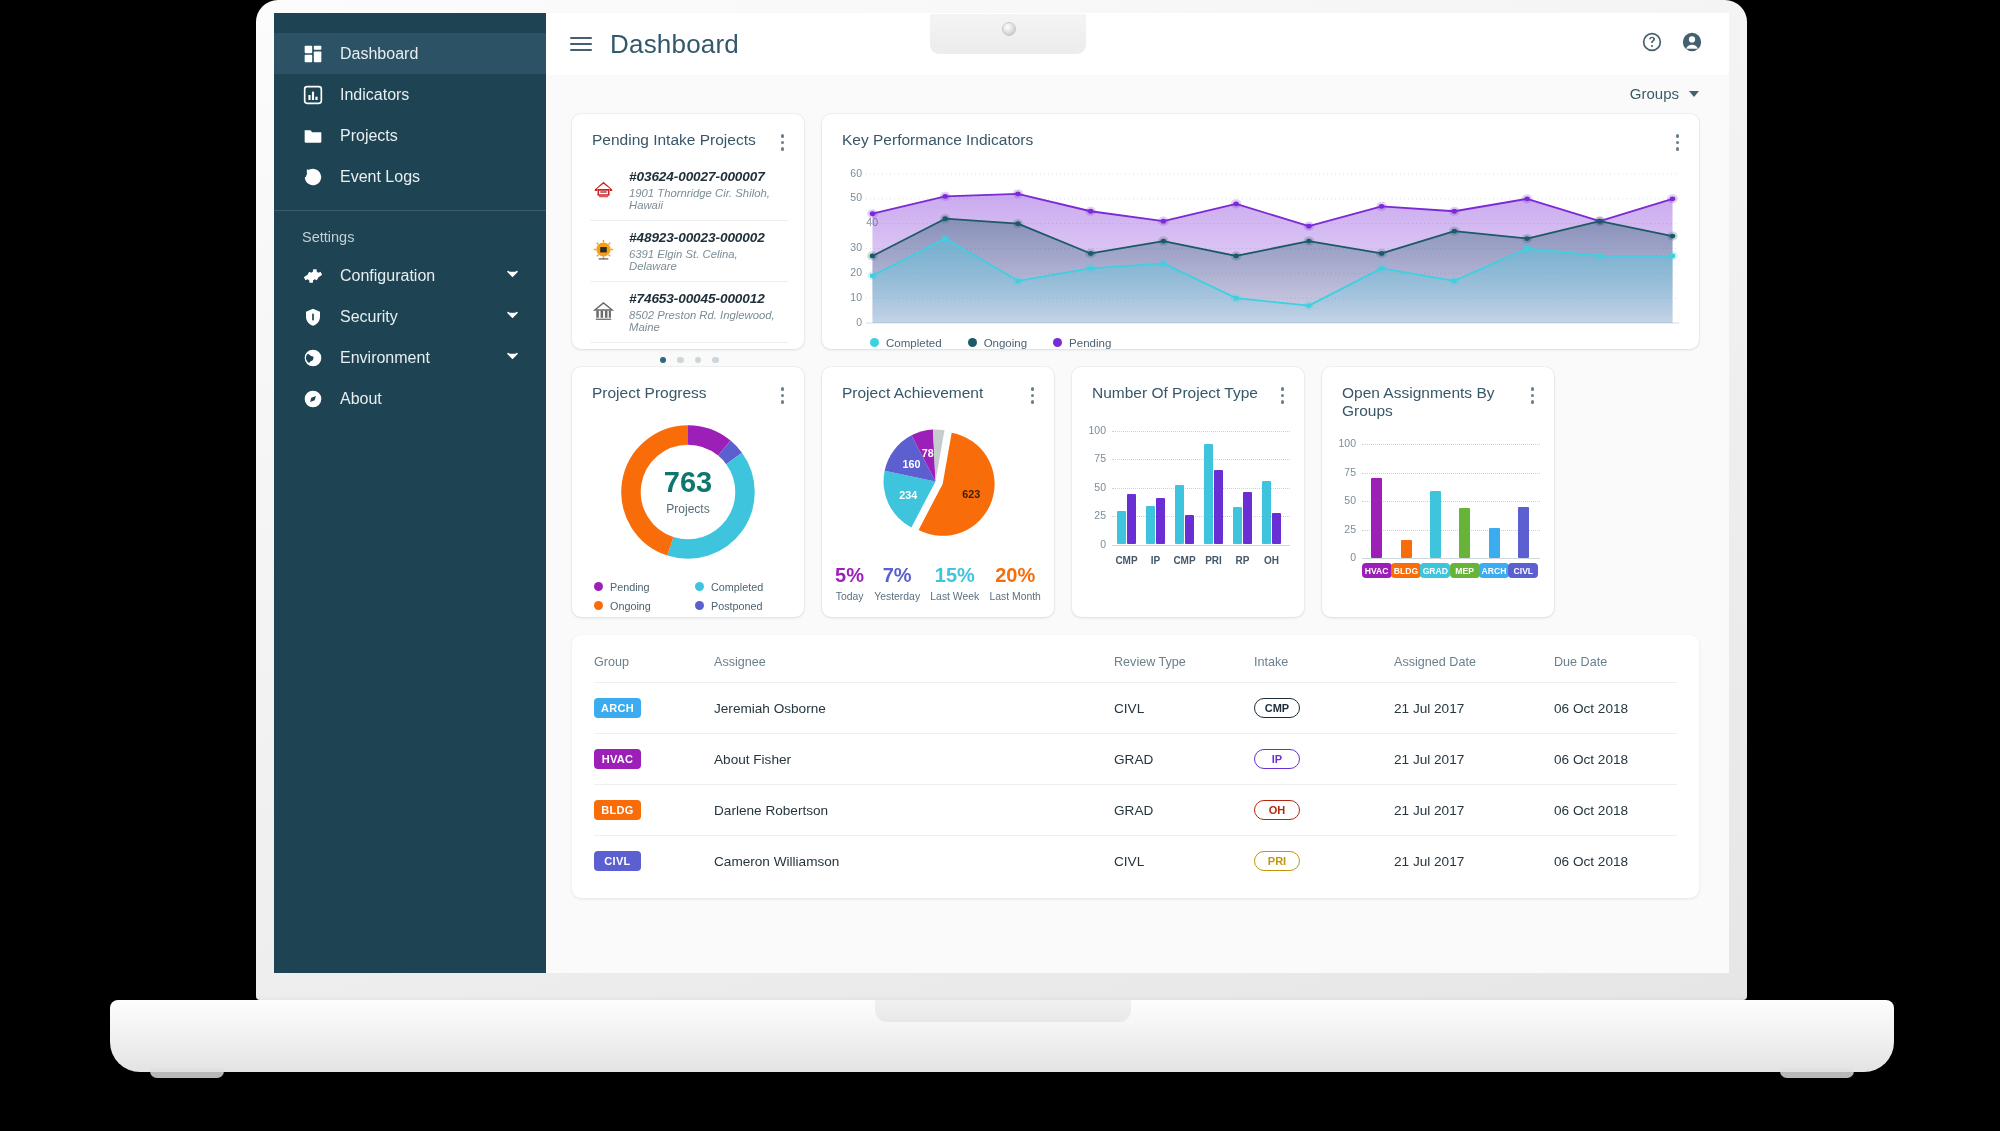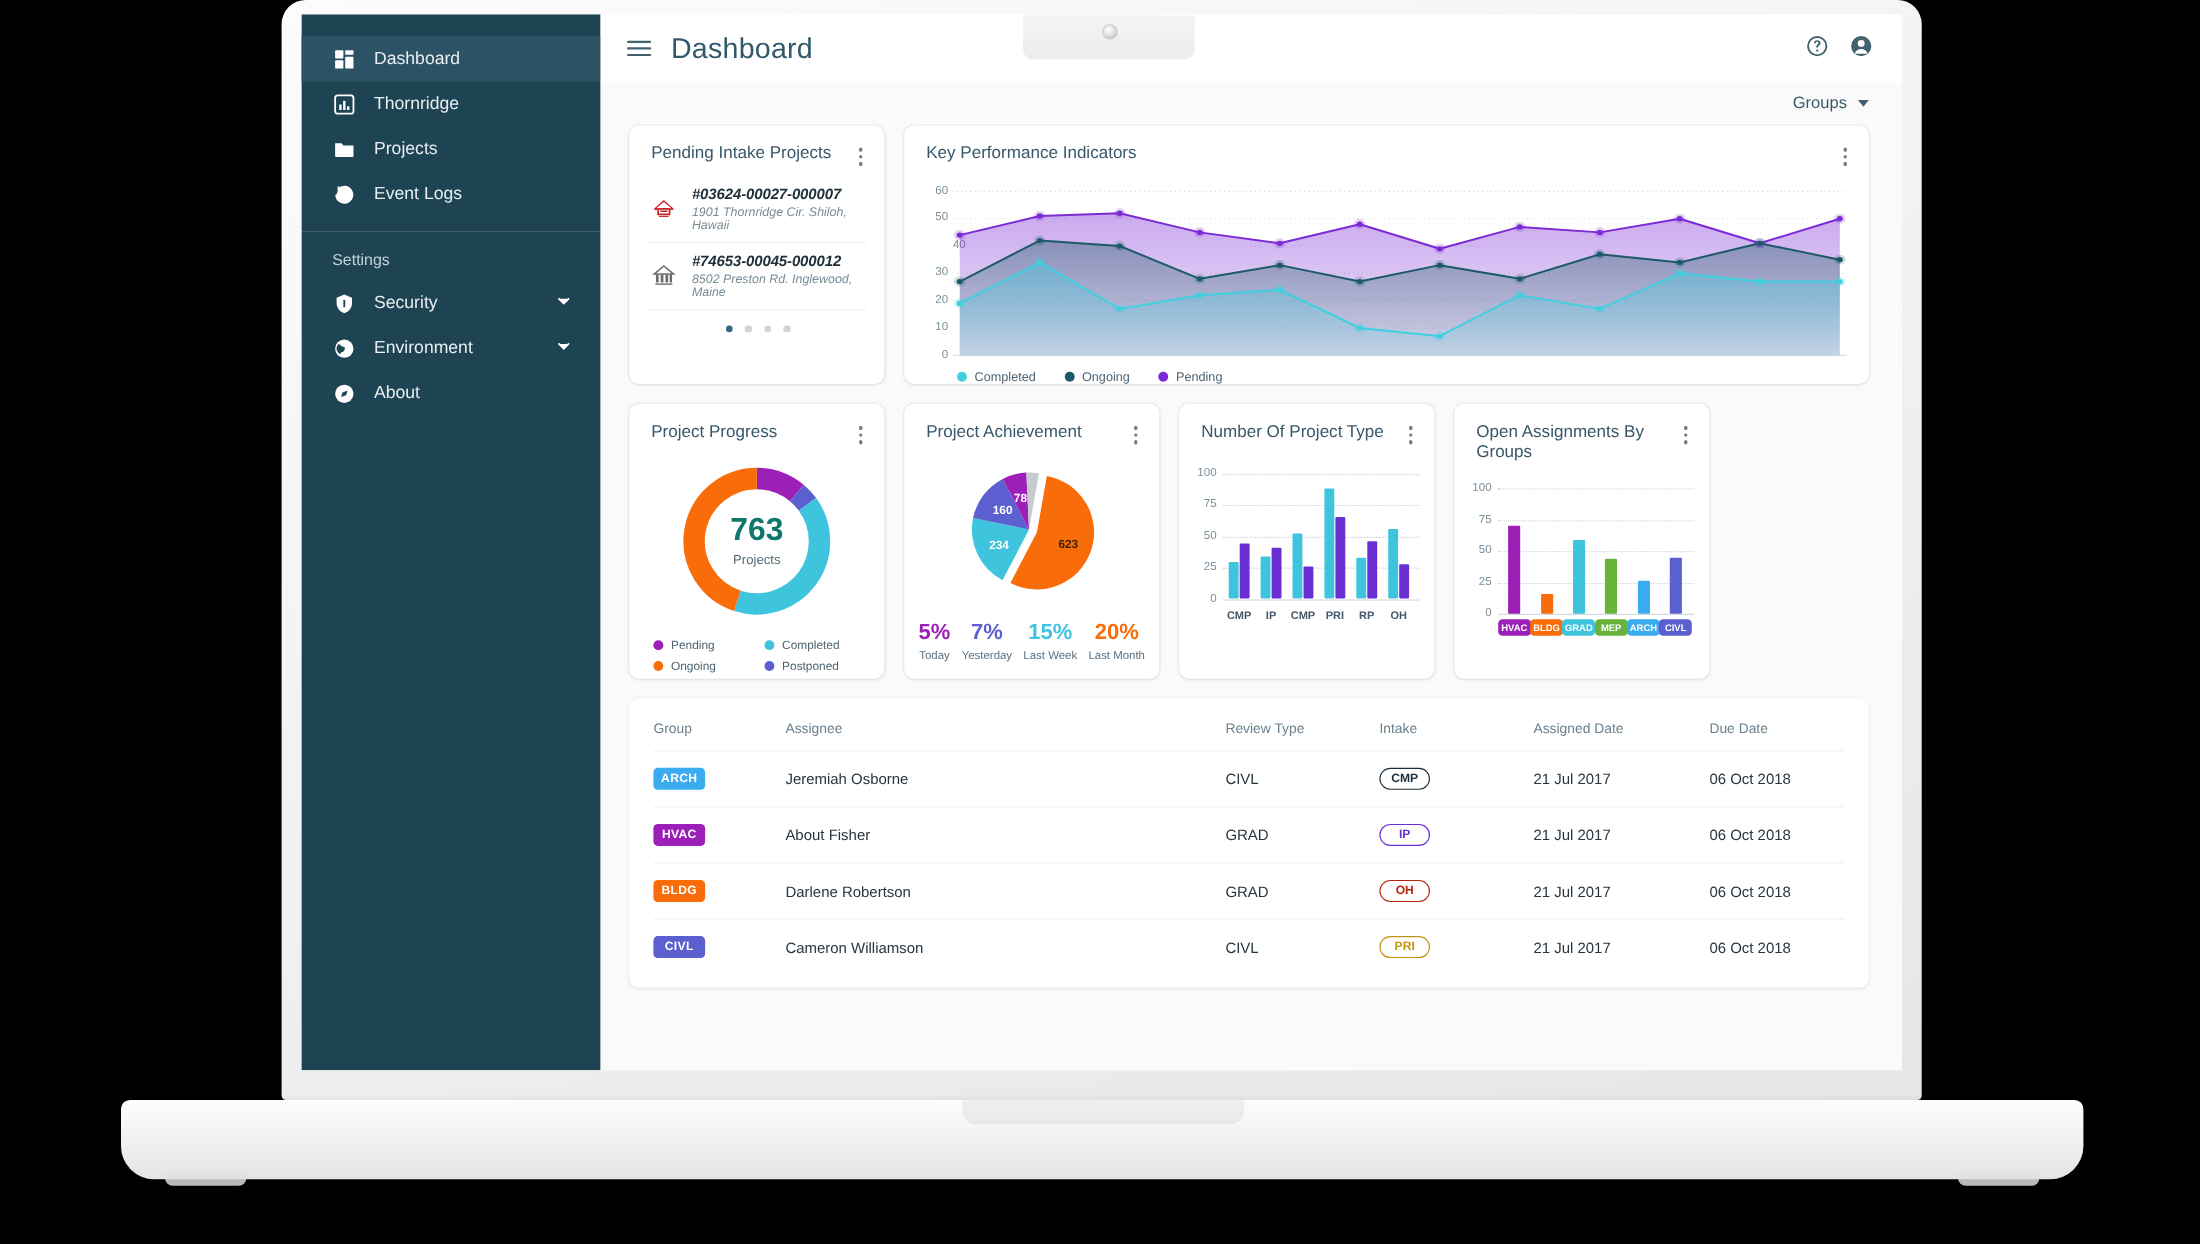--- a/index.html
+++ b/index.html
@@ -172,21 +172,21 @@
       </div>
       <div class="nav-item">
         <span class="ico">
           <svg viewBox="0 0 24 24">
               <rect x="2" y="2" width="20" height="20" rx="3" fill="none" stroke="#fff" stroke-width="2"></rect>
               <rect x="6.5" y="12" width="2.6" height="6"></rect>
               <rect x="10.7" y="8" width="2.6" height="10"></rect>
               <rect x="14.9" y="14" width="2.6" height="4"></rect>
             </svg>
         </span>
-        <span>Thornridge</span>
+        <span>Indicators</span>
       </div>
       <div class="nav-item">
         <span class="ico">
           <svg viewBox="0 0 24 24">
               <path d="M2 5h7l2 2.5h11V19a1 1 0 0 1-1 1H3a1 1 0 0 1-1-1z"></path>
             </svg>
         </span>
         <span>Projects</span>
       </div>
       <div class="nav-item">
@@ -196,20 +196,33 @@
               <path d="M5.6 3v3.4H9"></path>
               <path d="M12 7.6V12l3 1.8" stroke-linecap="round"></path>
             </svg>
         </span>
         <span>Event Logs</span>
       </div>
 
       <div class="nav-sep"></div>
       <div class="settings-label">Settings</div>
 
+      <div class="nav-item">
+        <span class="ico">
+          <svg viewBox="0 0 24 24">
+              <path d="M12 8.4a3.6 3.6 0 1 0 0 7.2 3.6 3.6 0 0 0 0-7.2zm9 3.6 2-1.6-2-3.4-2.4 1a7.6 7.6 0 0 0-2-1.2L16.2 4h-4l-.4 2.8c-.7.3-1.4.7-2 1.2l-2.4-1-2 3.4L3 12l-2 1.6 2 3.4 2.4-1c.6.5 1.3.9 2 1.2l.4 2.8h4l.4-2.8c.7-.3 1.4-.7 2-1.2l2.4 1 2-3.4z"></path>
+            </svg>
+        </span>
+        <span>Configuration</span>
+        <span class="chev">
+          <svg viewBox="0 0 24 24" fill="none" stroke="#fff" stroke-width="2.6" stroke-linecap="round">
+              <path d="M5 9l7 7 7-7"></path>
+            </svg>
+        </span>
+      </div>
       <div class="nav-item">
         <span class="ico">
           <svg viewBox="0 0 24 24">
               <path d="M12 2 3.6 5.6v6c0 5 3.6 9.6 8.4 10.8 4.8-1.2 8.4-5.8 8.4-10.8v-6z"></path>
               <rect x="11" y="8" width="2" height="8" fill="#1e4352"></rect>
             </svg>
         </span>
         <span>Security</span>
         <span class="chev">
           <svg viewBox="0 0 24 24" fill="none" stroke="#fff" stroke-width="2.6" stroke-linecap="round">
@@ -294,20 +307,36 @@
                   <svg viewBox="0 0 28 28" width="27" height="27">
                       <path d="M5 14 14 6l9 8v1.5h-2.6V13L14 8 7.6 13v2.5H5z" fill="#cf1f1f"></path>
                       <path d="M8.6 14.4h10.8v5.2H8.6z" fill="none" stroke="#cf1f1f" stroke-width="1.6"></path>
                       <rect x="10.6" y="16" width="6.8" height="1.2" fill="#8a1010"></rect>
                       <rect x="9.4" y="21" width="9.2" height="1" fill="#cf1f1f"></rect>
                     </svg>
                 </span>
                 <span>
                   <span class="intake-id" style="display:block">#03624-00027-000007</span>
                   <span class="intake-addr" style="display:block">1901 Thornridge Cir. Shiloh, Hawaii</span>
+                </span>
+              </div>
+              <div class="intake-item">
+                <span class="intake-logo">
+                  <svg viewBox="0 0 28 28" width="27" height="27">
+                      <circle cx="14" cy="13" r="7.4" fill="#f5a013"></circle>
+                      <g stroke="#f5a013" stroke-width="1.5">
+                        <path d="M14 3v2.4M14 20.6V23M4 13h2.4M21.6 13H24M7 6l1.7 1.7M19.3 18.3 21 20M21 6l-1.7 1.7M8.7 18.3 7 20"></path>
+                      </g>
+                      <rect x="10.6" y="10.4" width="6.8" height="5.6" fill="#2a2a2a"></rect>
+                      <rect x="9" y="22" width="10" height="1.4" fill="#6b6b6b"></rect>
+                    </svg>
+                </span>
+                <span>
+                  <span class="intake-id" style="display:block">#48923-00023-000002</span>
+                  <span class="intake-addr" style="display:block">6391 Elgin St. Celina, Delaware</span>
                 </span>
               </div>
               <div class="intake-item">
                 <span class="intake-logo">
                   <svg viewBox="0 0 28 28" width="27" height="27">
                       <path d="M14 5 5 12.5h18z" fill="none" stroke="#6b6b6b" stroke-width="1.5"></path>
                       <rect x="6.5" y="13" width="2.6" height="7.5" fill="#6b6b6b"></rect>
                       <rect x="11" y="13" width="2.6" height="7.5" fill="#6b6b6b"></rect>
                       <rect x="15.5" y="13" width="2.6" height="7.5" fill="#6b6b6b"></rect>
                       <rect x="19.5" y="13" width="2.2" height="7.5" fill="#6b6b6b"></rect>

